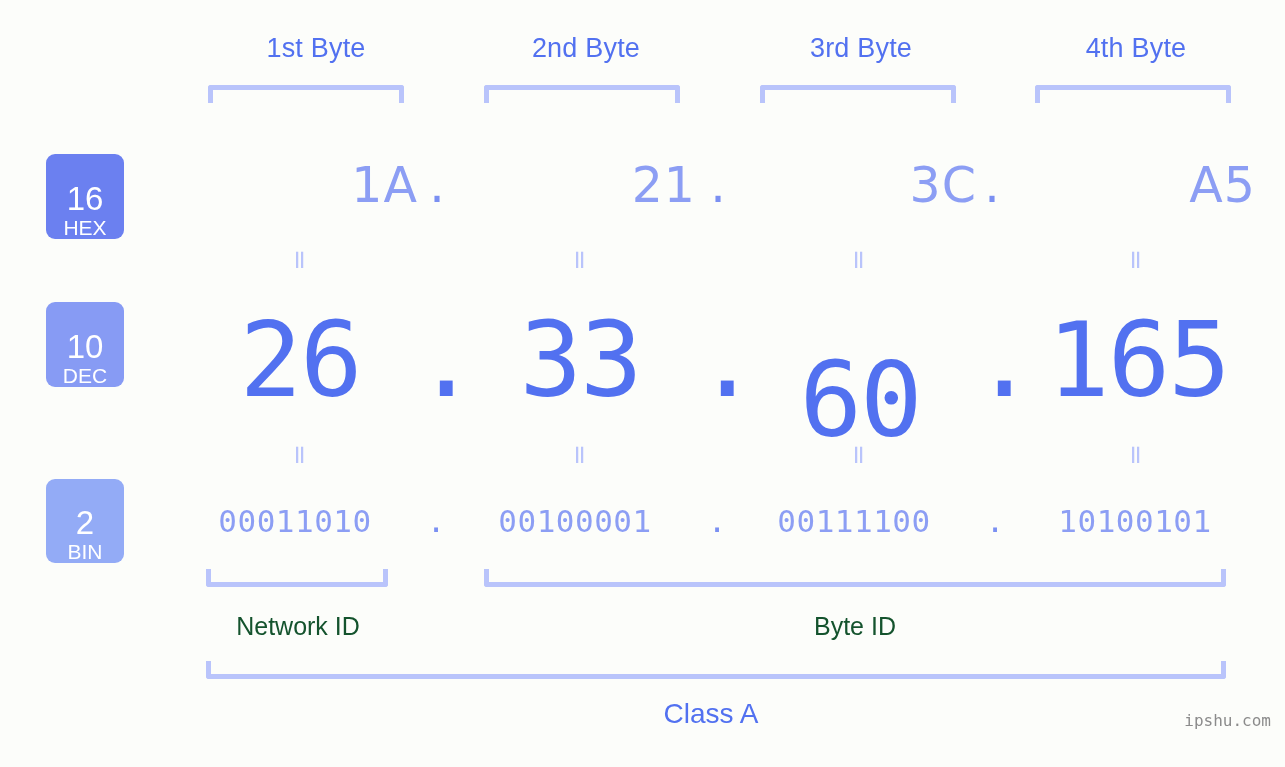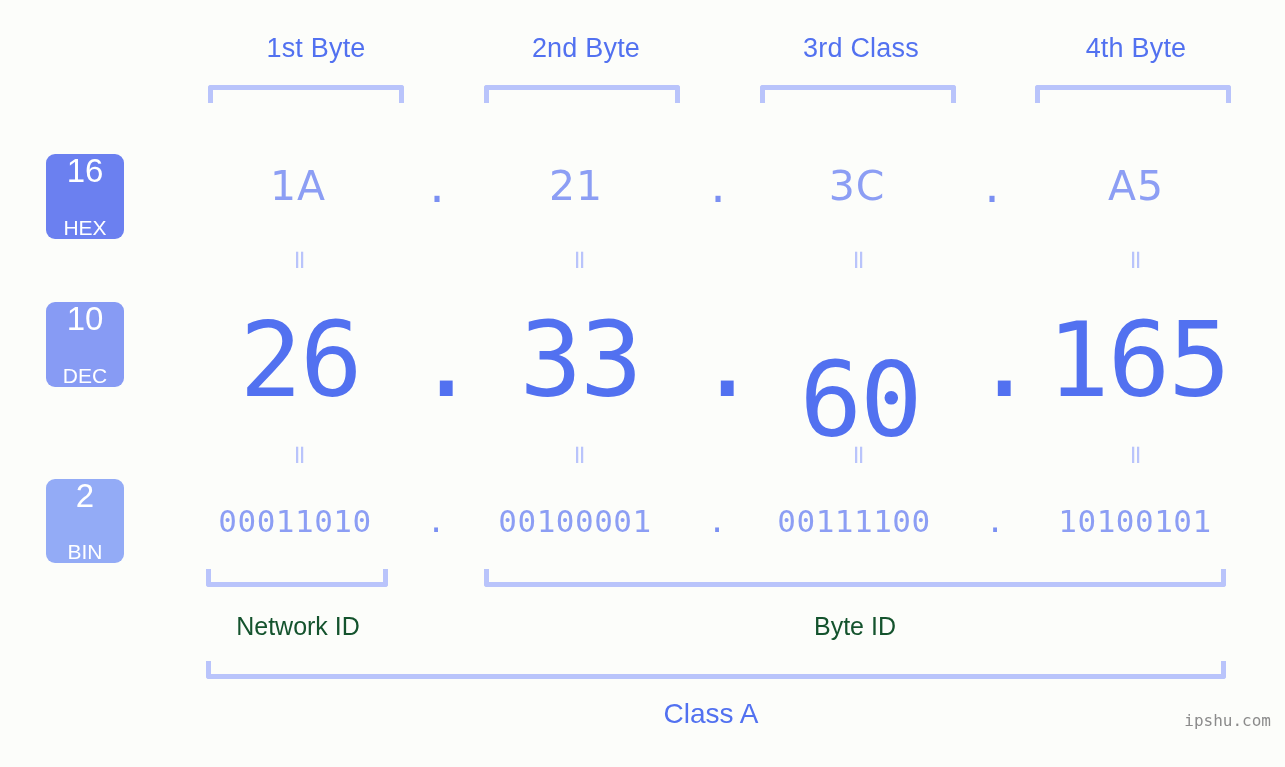--- a/index.html
+++ b/index.html
@@ -44,21 +44,21 @@
 
   
   .badge {
     position: absolute;
     left: 46px;
     width: 78px;
     border-radius: 9px;
     display: flex;
     flex-direction: column;
     align-items: center;
-    justify-content: space-between;
+    justify-content: flex-end;
     color: #ffffff;
     box-sizing: border-box;
   }
   .badge .badge-num {
     font-size: 33px;
     line-height: 34px;
     font-weight: 400;
   }
   .badge .badge-sub {
     font-size: 21px;
@@ -84,25 +84,26 @@
   .dot {
     position: absolute;
     text-align: center;
     white-space: nowrap;
   }
 
   
   #row-hex { top: 152px; }
   #row-hex .cell {
     width: 240px;
-    font-size: 41px;
+    font-size: 49px;
     line-height: 68px;
     color: #8c9ef4;
     font-family: "DejaVu Sans", sans-serif;
     letter-spacing: 1px;
+    text-align: right;
   }
   #row-hex .dot {
     width: 40px;
     font-size: 49px;
     line-height: 68px;
     color: #7b90f2;
     font-family: "DejaVu Sans", sans-serif;
   }
 
   
@@ -192,21 +193,21 @@
     letter-spacing: 0px;
   }
 </style>
 </head>
 <body>
 
 <div id="canvas">
 
   <div class="byte-label" style="left:196px;">1st Byte</div>
   <div class="byte-label" style="left:466px;">2nd Byte</div>
-  <div class="byte-label" style="left:741px;">3rd Class</div>
+  <div class="byte-label" style="left:741px;">3rd Byte</div>
   <div class="byte-label" style="left:1016px;">4th Byte</div>
 
   <div class="top-bracket" style="left:208px;  width:196px;"></div>
   <div class="top-bracket" style="left:484px;  width:196px;"></div>
   <div class="top-bracket" style="left:760px;  width:196px;"></div>
   <div class="top-bracket" style="left:1035px; width:196px;"></div>
 
   <div class="badge" id="badge-hex">
     <span class="badge-num">16</span>
     <span class="badge-sub">HEX</span>

